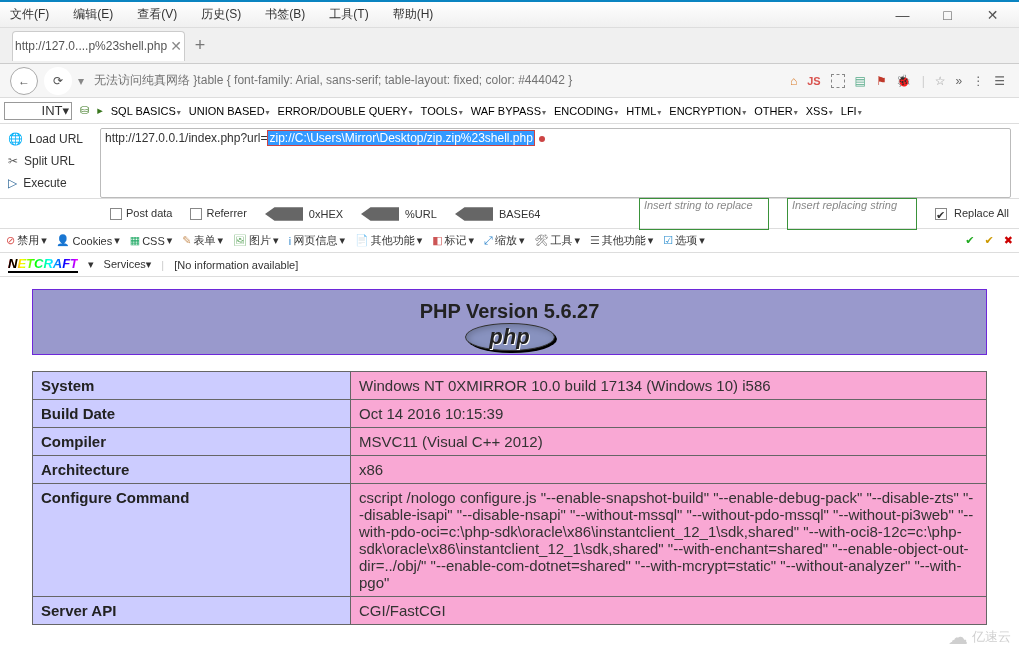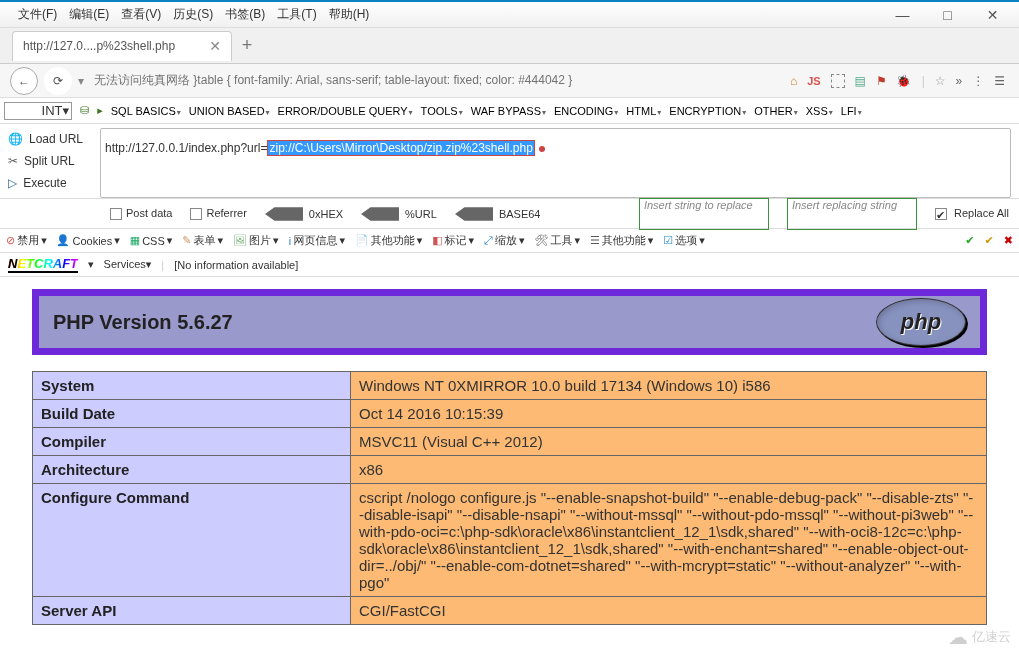--- a/index.html
+++ b/index.html
@@ -1,59 +1,59 @@
 <!DOCTYPE html>
 <html><head>
 <meta charset="utf-8">
 <style>
 * { box-sizing: border-box; margin: 0; padding: 0; }
 body { font-family: "Microsoft YaHei", Arial, sans-serif; font-size: 12px; color: #333; background: #fff; width: 1019px; height: 657px; overflow: hidden; position: relative; }
 .titlebar { height: 28px; background: linear-gradient(#fff, #f0f0f0); border-top: 2px solid #0a84c1; border-bottom: 1px solid #ddd; display: flex; align-items: center; }
-.menu-bar { display: flex; gap: 4px; padding-left: 14px; flex: 1; }
+.menu-bar { display: flex; gap: 16px; padding-left: 6px; flex: 1; }
 .menu-item { padding: 2px 4px; cursor: default; }
 .winctrl { display: flex; margin-right: 4px; }
 .winbtn { width: 45px; height: 22px; display: flex; align-items: center; justify-content: center; font-size: 14px; color: #555; }
 .tab-strip { height: 36px; background: #f0f0f0; border-bottom: 1px solid #ccc; display: flex; align-items: center; padding-left: 12px; }
-.tab { background: #fff; border: 1px solid #ccc; border-bottom: none; border-radius: 4px 4px 0 0; height: 30px; width: 220px; display: flex; align-items: center; padding: 0 10px; font-size: 12px; color: #555; }
+.tab { background: #fff; border: 1px solid #ccc; border-bottom: none; border-radius: 4px 4px 0 0; height: 30px; width: 173px; display: flex; align-items: center; padding: 0 2px; font-size: 12px; color: #555; }
 .tab .close { margin-left: auto; color: #888; font-size: 14px; }
 .tab-add { width: 30px; text-align: center; color: #777; font-size: 18px; }
 .navbar { height: 34px; background: #f6f6f6; border-bottom: 1px solid #ddd; display: flex; align-items: center; padding: 0 10px; gap: 6px; }
 .circbtn { width: 28px; height: 28px; border: 1px solid #aaa; border-radius: 50%; display: flex; align-items: center; justify-content: center; color: #555; background: #fff; }
 .addr { flex: 1; display: flex; align-items: center; font-size: 12px; color: #737373; padding: 0 4px; overflow: hidden; white-space: nowrap; }
 .toolicons { display: flex; gap: 10px; align-items: center; padding-right: 4px; }
 .sql-bar { height: 26px; border-bottom: 1px solid #ddd; display: flex; align-items: center; padding: 0 4px; gap: 8px; font-size: 11px; color: #333; }
 .sql-int { width: 68px; border: 1px solid #999; height: 18px; font-size: 13px; padding-left: 4px; display: flex; align-items: center; justify-content: flex-end; padding-right: 2px;}
 .sql-dd { color: #000; }
 .sql-dd::after { content: "▾"; font-size: 8px; margin-left: 1px; color: #666; }
 .url-panel { display: flex; border-bottom: 1px solid #ddd; }
 .url-side { width: 100px; padding: 4px 0 4px 4px; }
 .url-side-row { display: flex; align-items: center; gap: 6px; height: 22px; padding-left: 4px; }
-.url-box { flex: 1; margin: 4px 8px 0 0; border: 1px solid #bbb; border-radius: 2px; min-height: 60px; padding: 12px 4px; font-size: 12px; }
+.url-box { flex: 1; margin: 4px 8px 0 0; border: 1px solid #bbb; border-radius: 2px; min-height: 60px; padding: 2px 4px; font-size: 12px; }
 .url-text { white-space: nowrap; }
 .sel { background: #3399ff; color: #fff; border: 1px solid #cc4444; padding: 0 1px; }
 .opt-row { height: 30px; display: flex; align-items: center; padding: 0 10px 0 110px; gap: 18px; border-bottom: 1px solid #ddd; font-size: 11px; }
 .chk { width: 12px; height: 12px; border: 1px solid #888; display: inline-block; margin-right: 4px; vertical-align: middle; }
 .pill { display: inline-flex; align-items: center; gap: 6px; font-size: 11px; }
 .pill svg { width: 38px; height: 14px; }
 .ins-field { border: 1px solid #3a923a; width: 130px; height: 32px; color: #888; font-style: italic; font-size: 11px; padding: 0 4px; }
 .dev-bar { height: 24px; border-bottom: 1px solid #ddd; display: flex; align-items: center; padding: 0 6px; gap: 10px; font-size: 11px; }
 .dev-item { display: flex; align-items: center; gap: 2px; }
 .netcraft-bar { height: 24px; border-bottom: 1px solid #ddd; display: flex; align-items: center; padding: 0 8px; gap: 10px; font-size: 11px; }
 .netcraft-logo { font-weight: bold; font-style: italic; font-size: 13px; background: linear-gradient(90deg, #f00, #ff0, #0f0, #0ff, #00f, #f0f); -webkit-background-clip: text; color: transparent; border-bottom: 2px solid #000; }
 .netcraft-logo::first-letter { color: #000; -webkit-text-fill-color: #000; }
 .page-content { padding: 12px 14px 0 14px; }
 .page-h { font-size: 16px; color: #333; margin-bottom: 14px; }
-.phpv { background: #9999cc; border: 7px solid #6d28d9; padding: 10px 14px; display: flex; align-items: center; justify-content: space-between; margin: 0 18px 16px 18px; height: 66px; }
+.phpv { background: #9999cc; border: 1px solid #6d28d9; padding: 10px 14px; display: flex; align-items: center; justify-content: space-between; margin: 0 18px 16px 18px; height: 66px; flex-direction: column; }
 .phpv h1 { font-size: 20px; font-weight: bold; color: #222; }
 .php-logo { width: 90px; height: 48px; background: #8892bf; border-radius: 50%; display: flex; align-items: center; justify-content: center; color: #fff; font-weight: bold; font-style: italic; font-size: 22px; border: 1px solid #333; box-shadow: inset 2px 2px 6px rgba(0,0,0,0.2), 2px 2px 0 #000; }
 .php-logo span { color:#222; text-shadow:1px 1px 0 #fff; }
 .info-tbl { width: calc(100% - 36px); margin: 0 18px; border-collapse: collapse; font-size: 15px; }
 .info-tbl td { border: 1px solid #666; padding: 5px 8px; vertical-align: top; }
 .info-tbl td:first-child { background: #ccccff; font-weight: bold; width: 318px; color: #222; }
-.info-tbl td:last-child { background: #fdba74; color: #333; }
+.info-tbl td:last-child { background: #f9a8d4; color: #333; }
 .watermark { position: absolute; right: 8px; bottom: 8px; opacity: 0.4; font-size: 13px; color: #888; display: flex; align-items: center; gap: 4px; }
 .watermark .cloud { font-size: 20px; }
 .red-dot { width:6px; height:6px; background:#cc4444; border-radius:50%; display:inline-block; margin-left:4px;}
 </style>
 </head>
 <body>
 
 <div class="titlebar">
   <div class="menu-bar">
     <span class="menu-item">文件(F)</span>

